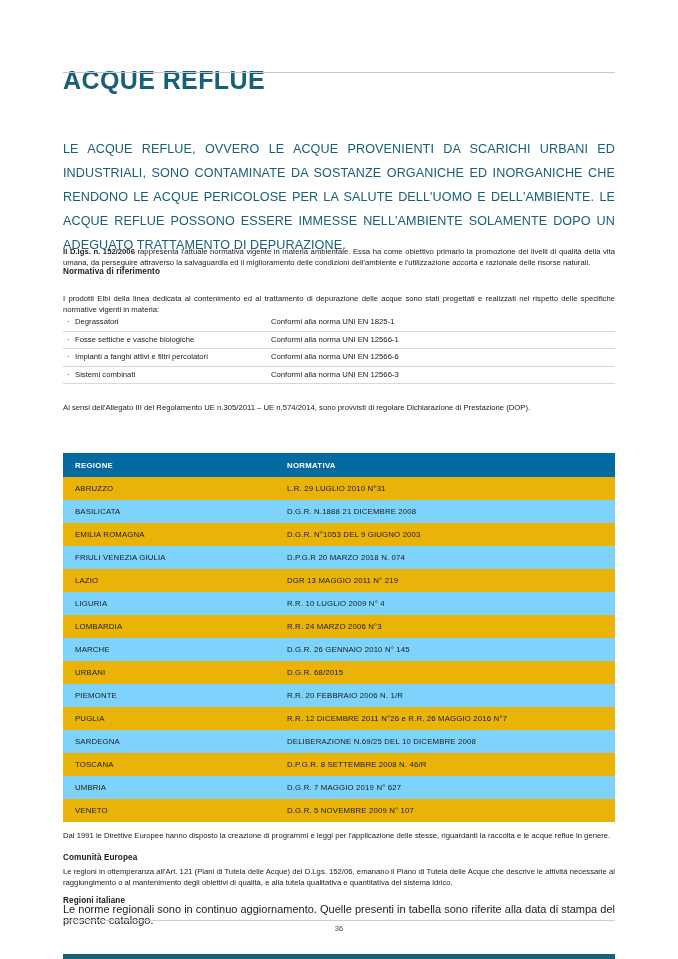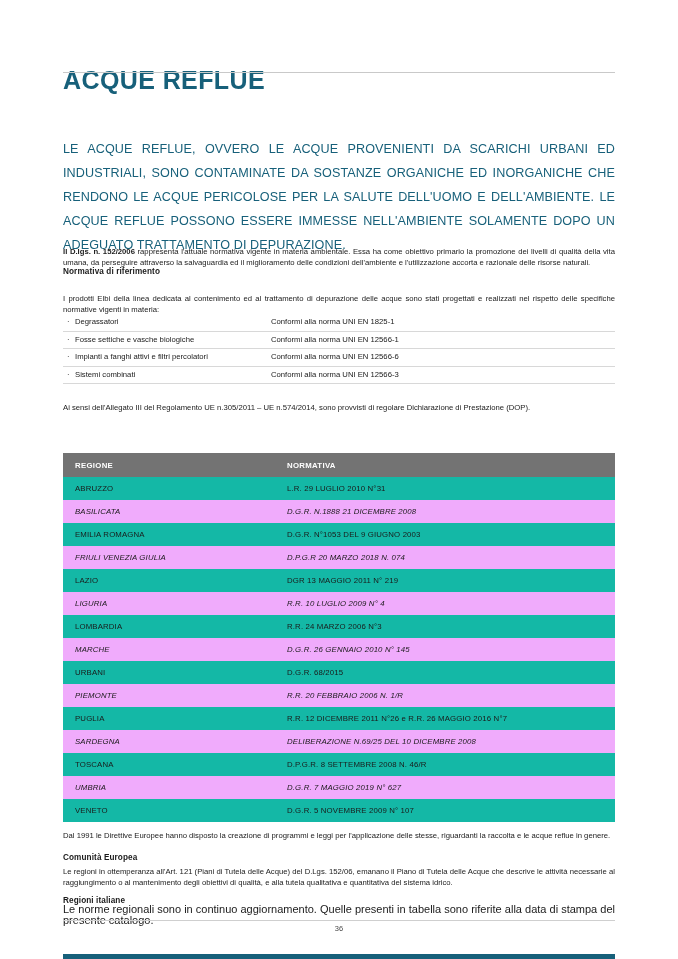--- a/index.html
+++ b/index.html
@@ -106,37 +106,37 @@
   
   .reg-table {
     position: absolute;
     left: 63px;
     top: 453px;
     width: 552px;
     border-collapse: collapse;
     font-size: 7.8px;
   }
   .reg-table th {
-    background: #737373;
+    background: #0369a1;
     color: #ffffff;
     text-align: left;
     font-weight: bold;
     font-size: 7.8px;
     letter-spacing: 0.3px;
     padding: 6px 0 6px 12px;
     height: 12px;
   }
   .reg-table td {
     padding: 6px 0 6px 12px;
     color: #1a1a1a;
     height: 11px;
     letter-spacing: 0.15px;
   }
-  .reg-table tr.odd td { background: #14b8a6; }
-  .reg-table tr.even td { background: #f0abfc; font-style: italic; }
+  .reg-table tr.odd td { background: #eab308; }
+  .reg-table tr.even td { background: #7dd3fc; }
   .col-regione { width: 200px; }
 
   
   #comunita-head { position: absolute; left: 63px; top: 805px; }
   #comunita-text { position: absolute; left: 63px; top: 822px; width: 552px; }
   #regioni-head { position: absolute; left: 63px; top: 848px; }
   #regioni-text { position: absolute; left: 63px; top: 858px; width: 552px; }
   #note-text { position: absolute; left: 63px; top: 893px; width: 552px; font-size: 11px; }
 
   .foot-rule {

